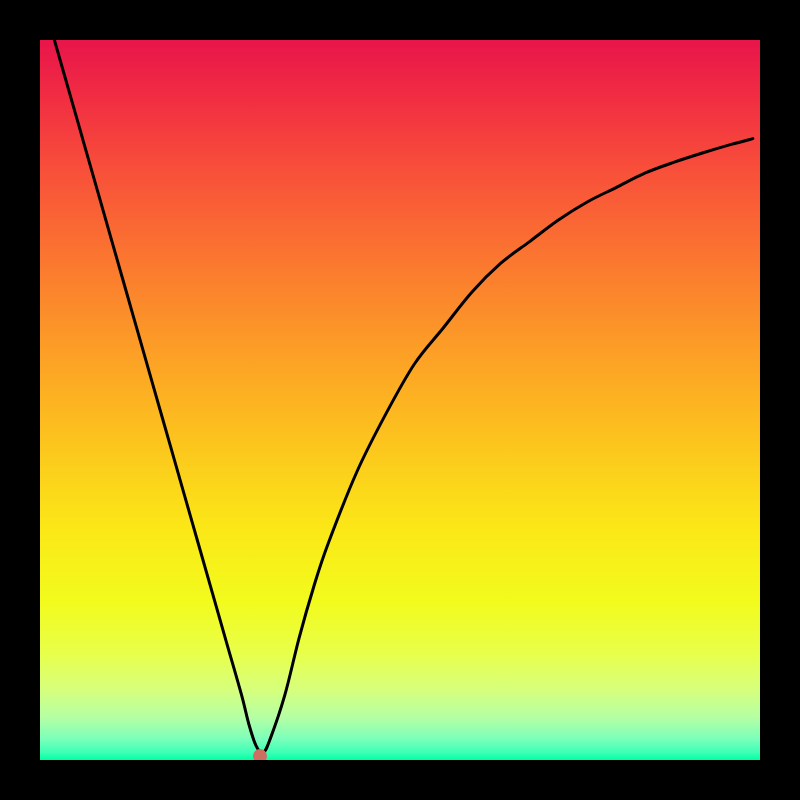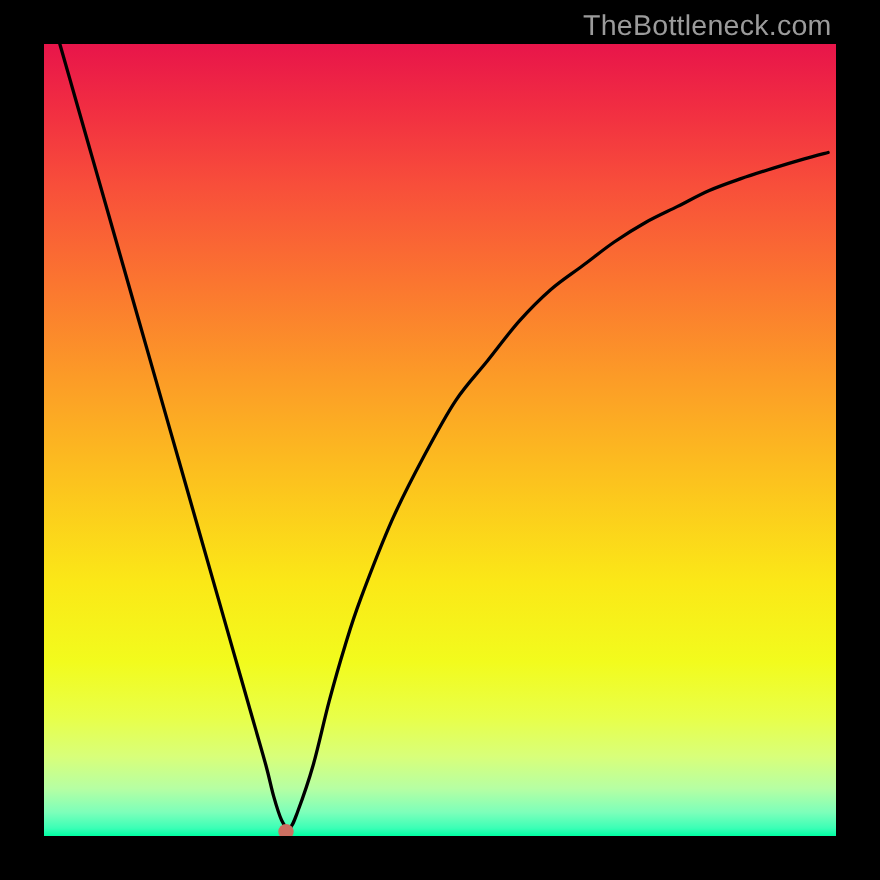--- a/index.html
+++ b/index.html
@@ -50,21 +50,20 @@
     height: 14px;
     border-radius: 50%;
     background: #cc6f61;
     transform: translate(-50%, -50%);
   }
 </style>
 </head>
 <body>
 
 <div class="frame">
-  <div class="watermark">TheBottleneck.com</div>
   <div class="plot-area">
     <svg class="gradient" viewBox="0 0 720 720" preserveAspectRatio="none">
       <defs>
         <linearGradient id="bg-grad" x1="0" y1="0" x2="0" y2="1">
             <stop offset="0%" stop-color="#e8154a"></stop>
             <stop offset="8%" stop-color="#f12d42"></stop>
             <stop offset="18%" stop-color="#f84f3a"></stop>
             <stop offset="30%" stop-color="#fb7530"></stop>
             <stop offset="42%" stop-color="#fc9b27"></stop>
             <stop offset="55.00000000000001%" stop-color="#fcc21e"></stop>

